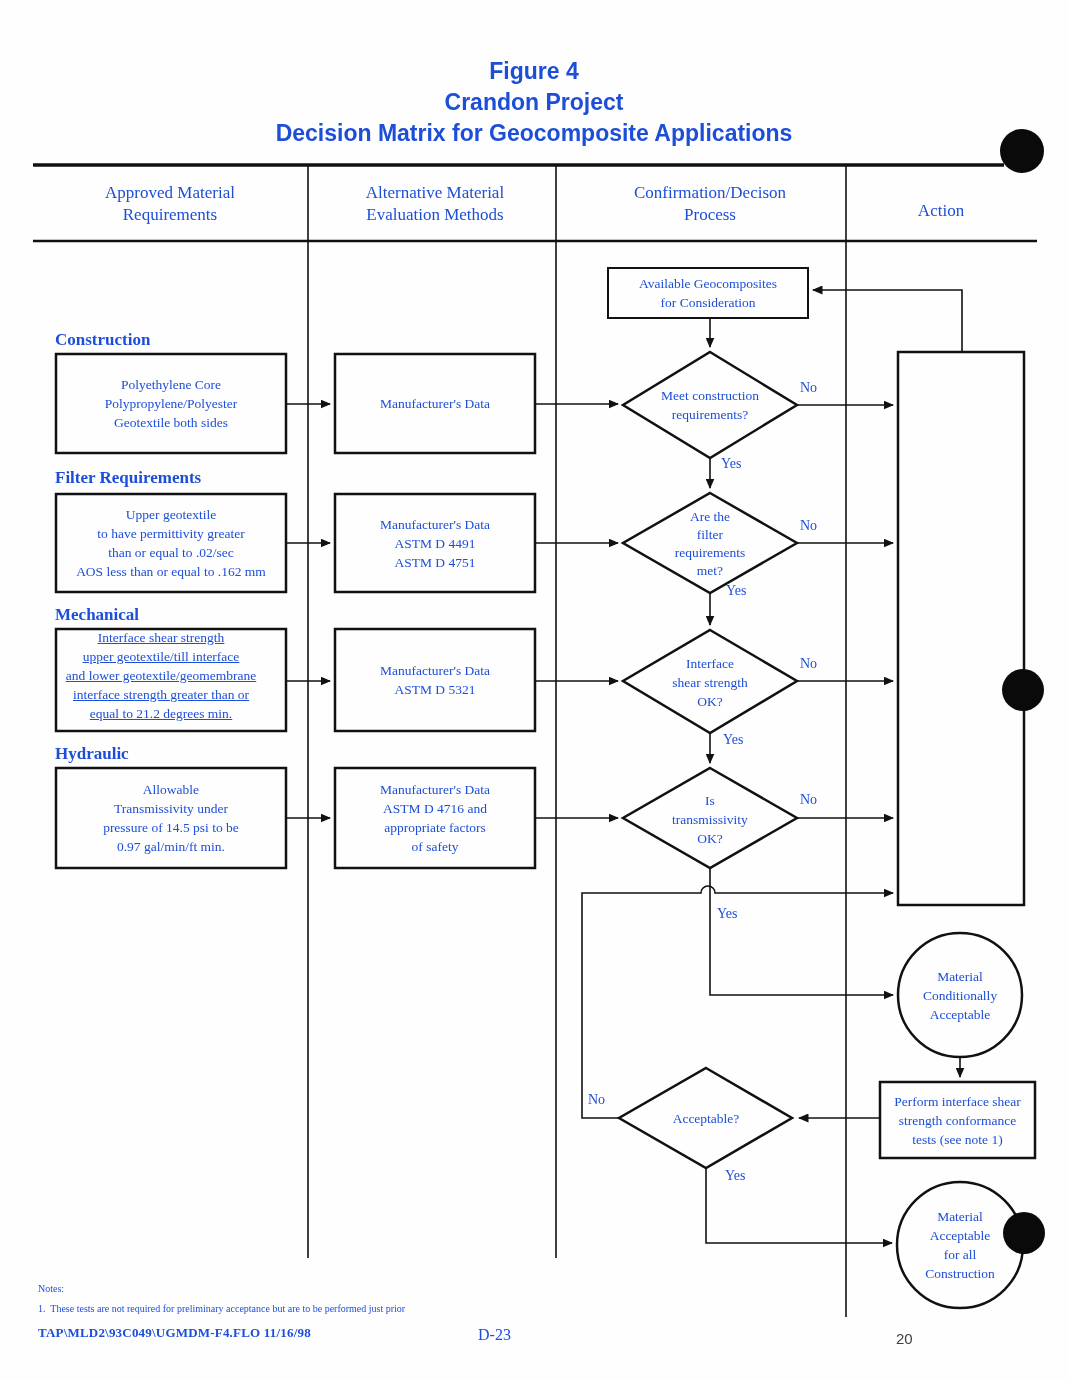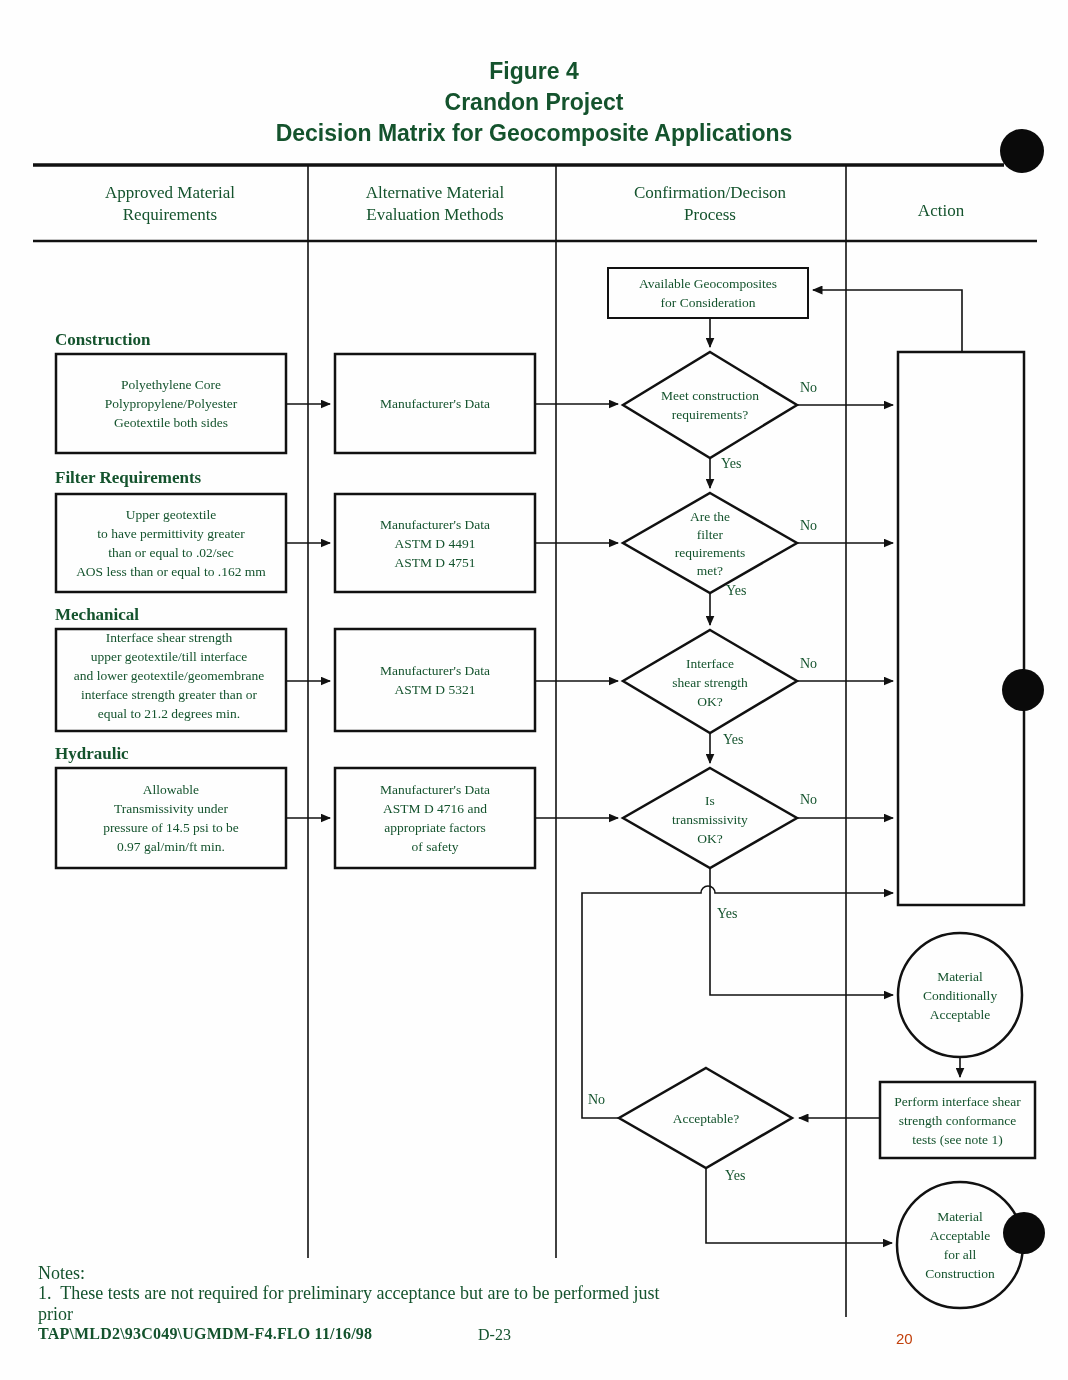--- a/index.html
+++ b/index.html
@@ -1,29 +1,29 @@
 <!DOCTYPE html>
 <html><head>
 <meta charset="utf-8">
 <style>
   html,body{margin:0;padding:0;background:#e8e8e8;}
   #page{position:relative;width:1068px;height:1380px;background:#fefefe;overflow:hidden;
         font-family:"Liberation Serif",serif;color:#111;}
   svg{position:absolute;left:0;top:0;}
-  .t{position:absolute;white-space:pre-line;color:#14532d;}
+  .t{position:absolute;white-space:pre-line;color:#1d4ed8;}
   .c{display:flex;align-items:center;justify-content:center;text-align:center;}
   .body{font-size:13.5px;line-height:19px;}
   .hdr{font-size:17px;line-height:22px;}
   .sec{font-size:17px;font-weight:bold;}
   .lbl{font-size:14px;}
   .title{font-family:"Liberation Sans",sans-serif;font-weight:bold;font-size:23px;
          line-height:31px;text-align:center;}
-  .small{font-size:16px;font-weight:bold;letter-spacing:0.2px;}
-  .note{font-size:18px;white-space:pre-wrap;}
-  .pgnum{font-family:"Liberation Sans",sans-serif;font-size:15px;color:#c2410c;}
+  .small{font-size:13px;font-weight:bold;letter-spacing:0.2px;}
+  .note{font-size:10px;white-space:pre-wrap;margin-top:20px;}
+  .pgnum{font-family:"Liberation Sans",sans-serif;font-size:15px;color:#404040;}
 </style>
 </head>
 <body>
 
 <div id="page">
 
   <svg width="1068" height="1380" viewBox="0 0 1068 1380">
     <defs>
       <marker id="arr" markerWidth="11" markerHeight="9" refX="9.5" refY="4.5" orient="auto" markerUnits="userSpaceOnUse">
         <path d="M0,0 L10.5,4.5 L0,9 z" fill="#111"></path>
@@ -107,21 +107,21 @@
   <div class="t sec" style="left:55px;top:605px;width:250px;height:22px;">Mechanical</div>
   <div class="t sec" style="left:55px;top:744px;width:250px;height:22px;">Hydraulic</div>
 
   <div class="t c body" style="left:58px;top:356px;width:226px;height:95px;">Polyethylene Core
 Polypropylene/Polyester
 Geotextile both sides</div>
   <div class="t c body" style="left:58px;top:496px;width:226px;height:94px;">Upper geotextile
 to have permittivity greater
 than or equal to .02/sec
 AOS less than or equal to .162 mm</div>
-  <div class="t c body" style="left:56px;top:631px;width:226px;height:88px;">Interface shear strength
+  <div class="t c body" style="left:48px;top:631px;width:226px;height:88px;text-decoration:underline;">Interface shear strength
 upper geotextile/till interface
 and lower geotextile/geomembrane
 interface strength greater than or
 equal to 21.2 degrees min.</div>
   <div class="t c body" style="left:58px;top:770px;width:226px;height:96px;">Allowable
 Transmissivity under
 pressure of 14.5 psi to be
 0.97 gal/min/ft min.</div>
 
   <div class="t c body" style="left:337px;top:356px;width:196px;height:95px;">Manufacturer's Data</div>

